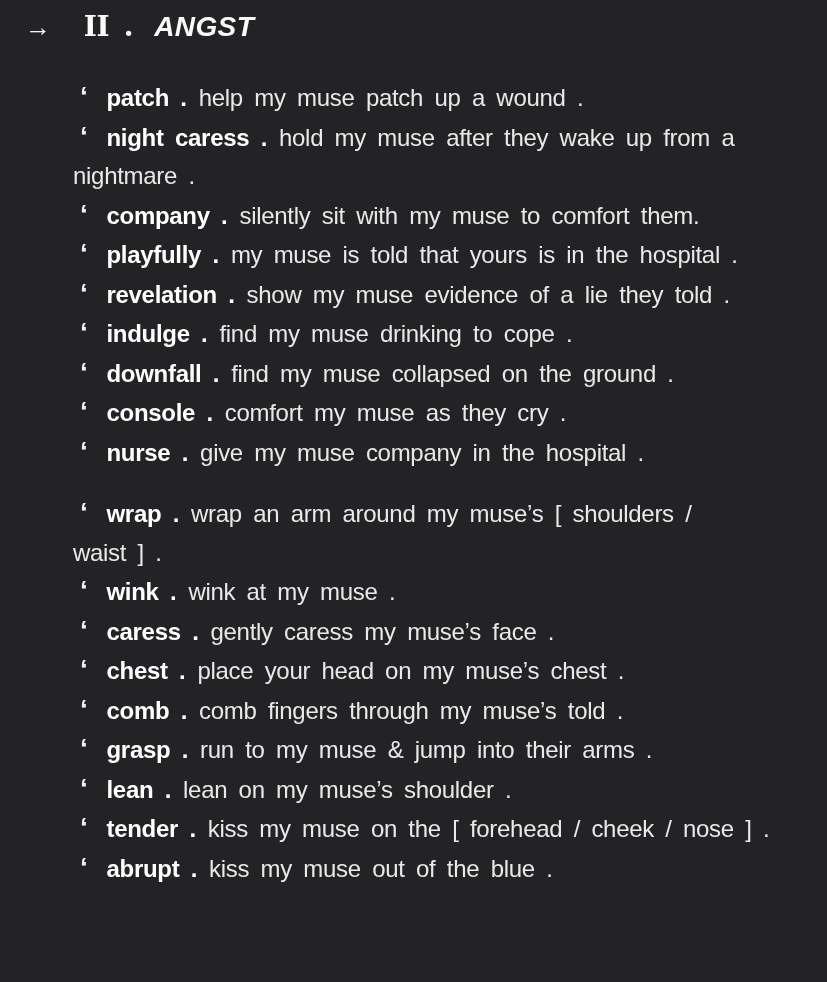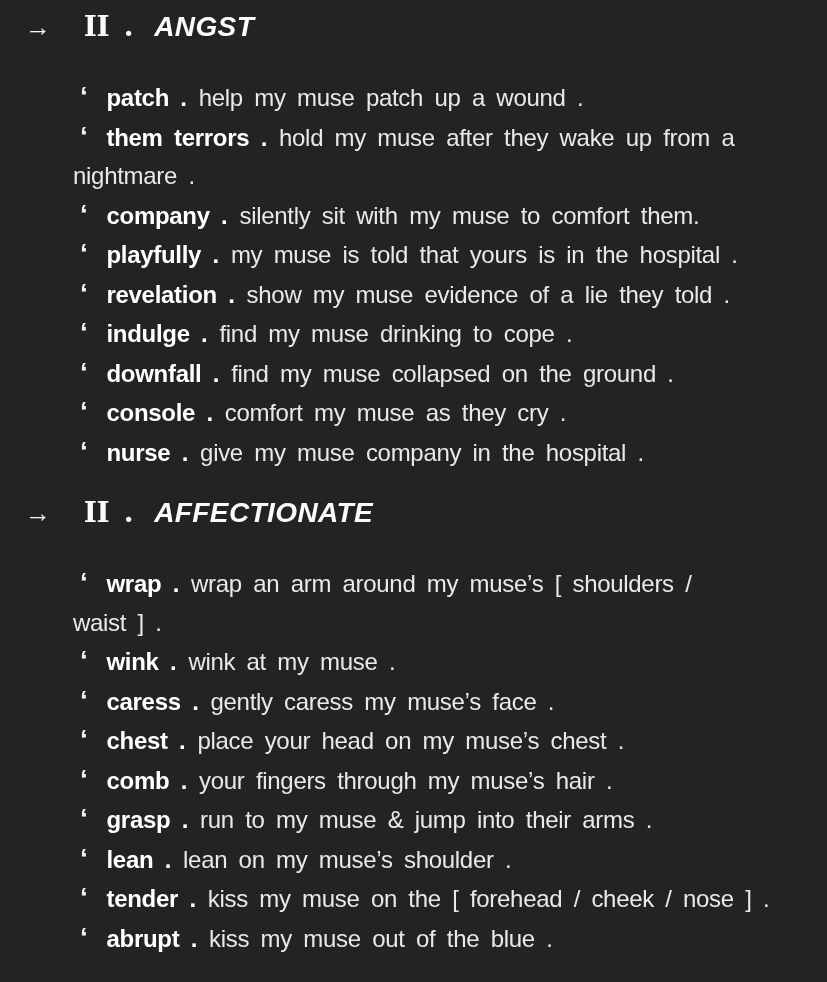--- a/index.html
+++ b/index.html
@@ -76,21 +76,21 @@
   <section>
     <div class="section-header">
       <span class="arrow">→</span><span class="numeral">II .</span><span class="title">ANGST</span>
     </div>
     <div class="prompt-list">
   <div class="prompt-item">
     <span class="bullet">‘</span><span class="keyword">patch .</span><span class="desc">help my muse patch up a wound .</span>
   </div>
 
   <div class="prompt-item">
-    <span class="bullet">‘</span><span class="keyword">them terrors .</span><span class="desc">hold my muse after they wake up from a</span>
+    <span class="bullet">‘</span><span class="keyword">night caress .</span><span class="desc">hold my muse after they wake up from a</span>
   <div class="cont">nightmare .</div></div>
 
   <div class="prompt-item">
     <span class="bullet">‘</span><span class="keyword">company .</span><span class="desc">silently sit with my muse to comfort them.</span>
   </div>
 
   <div class="prompt-item">
     <span class="bullet">‘</span><span class="keyword">playfully .</span><span class="desc">my muse is told that yours is in the hospital .</span>
   </div>
 
@@ -110,43 +110,40 @@
     <span class="bullet">‘</span><span class="keyword">console .</span><span class="desc">comfort my muse as they cry .</span>
   </div>
 
   <div class="prompt-item">
     <span class="bullet">‘</span><span class="keyword">nurse .</span><span class="desc">give my muse company in the hospital .</span>
   </div>
 </div>
   </section>
 
   <section>
-    <div class="section-header">
-      <span class="arrow">→</span><span class="numeral">II .</span><span class="title">AFFECTIONATE</span>
-    </div>
     <div class="prompt-list last">
   <div class="prompt-item">
     <span class="bullet">‘</span><span class="keyword">wrap .</span><span class="desc">wrap an arm around my muse’s [ shoulders /</span>
   <div class="cont">waist ] .</div></div>
 
   <div class="prompt-item">
     <span class="bullet">‘</span><span class="keyword">wink .</span><span class="desc">wink at my muse .</span>
   </div>
 
   <div class="prompt-item">
     <span class="bullet">‘</span><span class="keyword">caress .</span><span class="desc">gently caress my muse’s face .</span>
   </div>
 
 
   <div class="prompt-item">
     <span class="bullet">‘</span><span class="keyword">chest .</span><span class="desc">place your head on my muse’s chest .</span>
   </div>
 
   <div class="prompt-item">
-    <span class="bullet">‘</span><span class="keyword">comb .</span><span class="desc">your fingers through my muse’s hair .</span>
+    <span class="bullet">‘</span><span class="keyword">comb .</span><span class="desc">comb fingers through my muse’s told .</span>
   </div>
 
   <div class="prompt-item">
     <span class="bullet">‘</span><span class="keyword">grasp .</span><span class="desc">run to my muse &amp; jump into their arms .</span>
   </div>
 
   <div class="prompt-item">
     <span class="bullet">‘</span><span class="keyword">lean .</span><span class="desc">lean on my muse’s shoulder .</span>
   </div>
 

